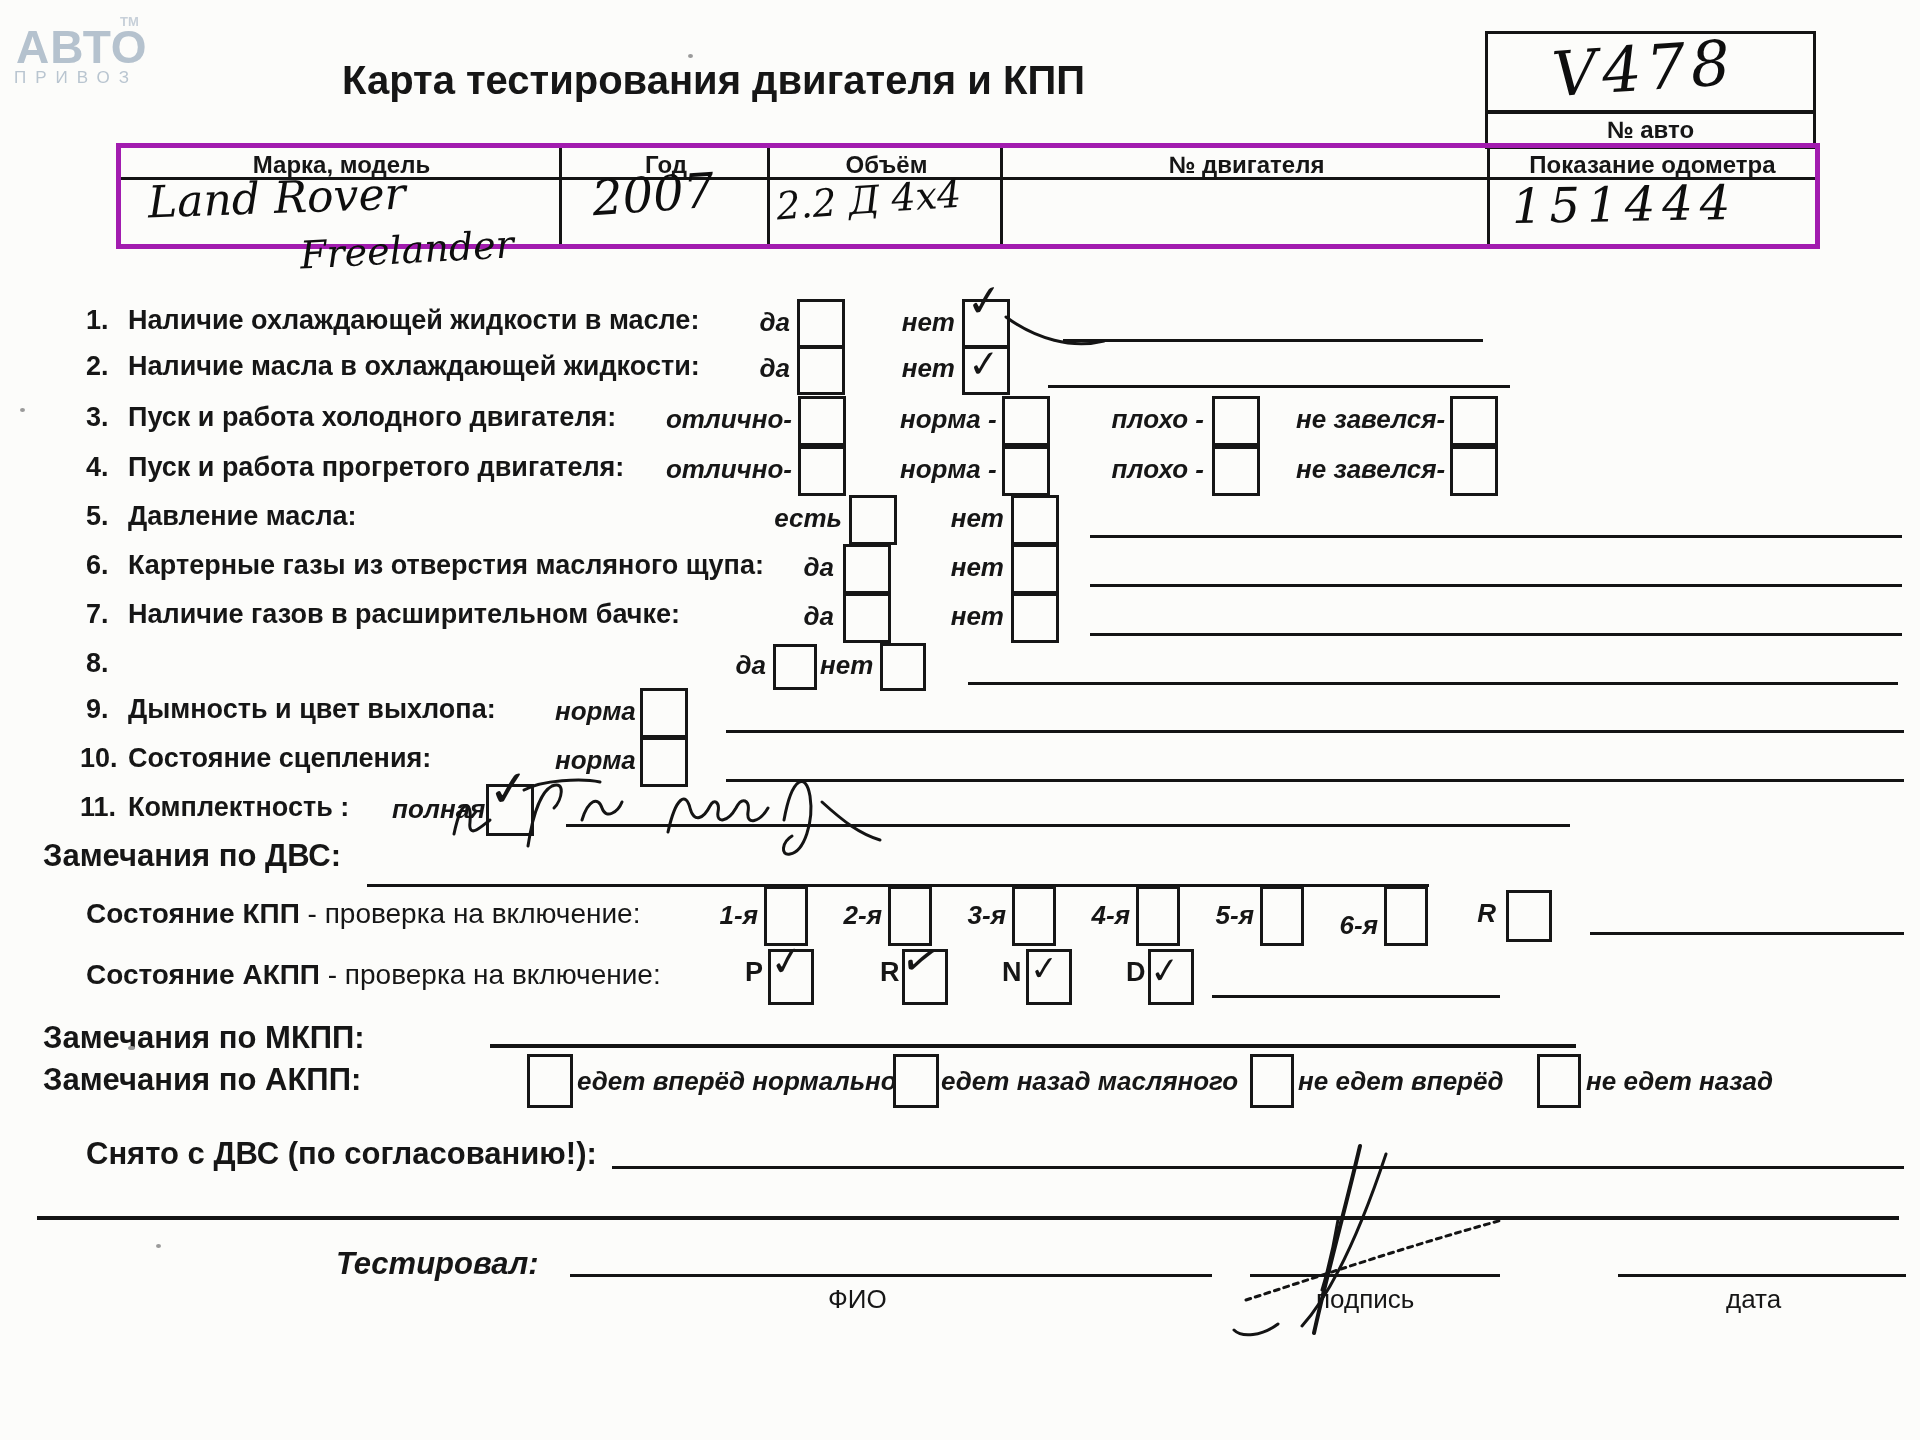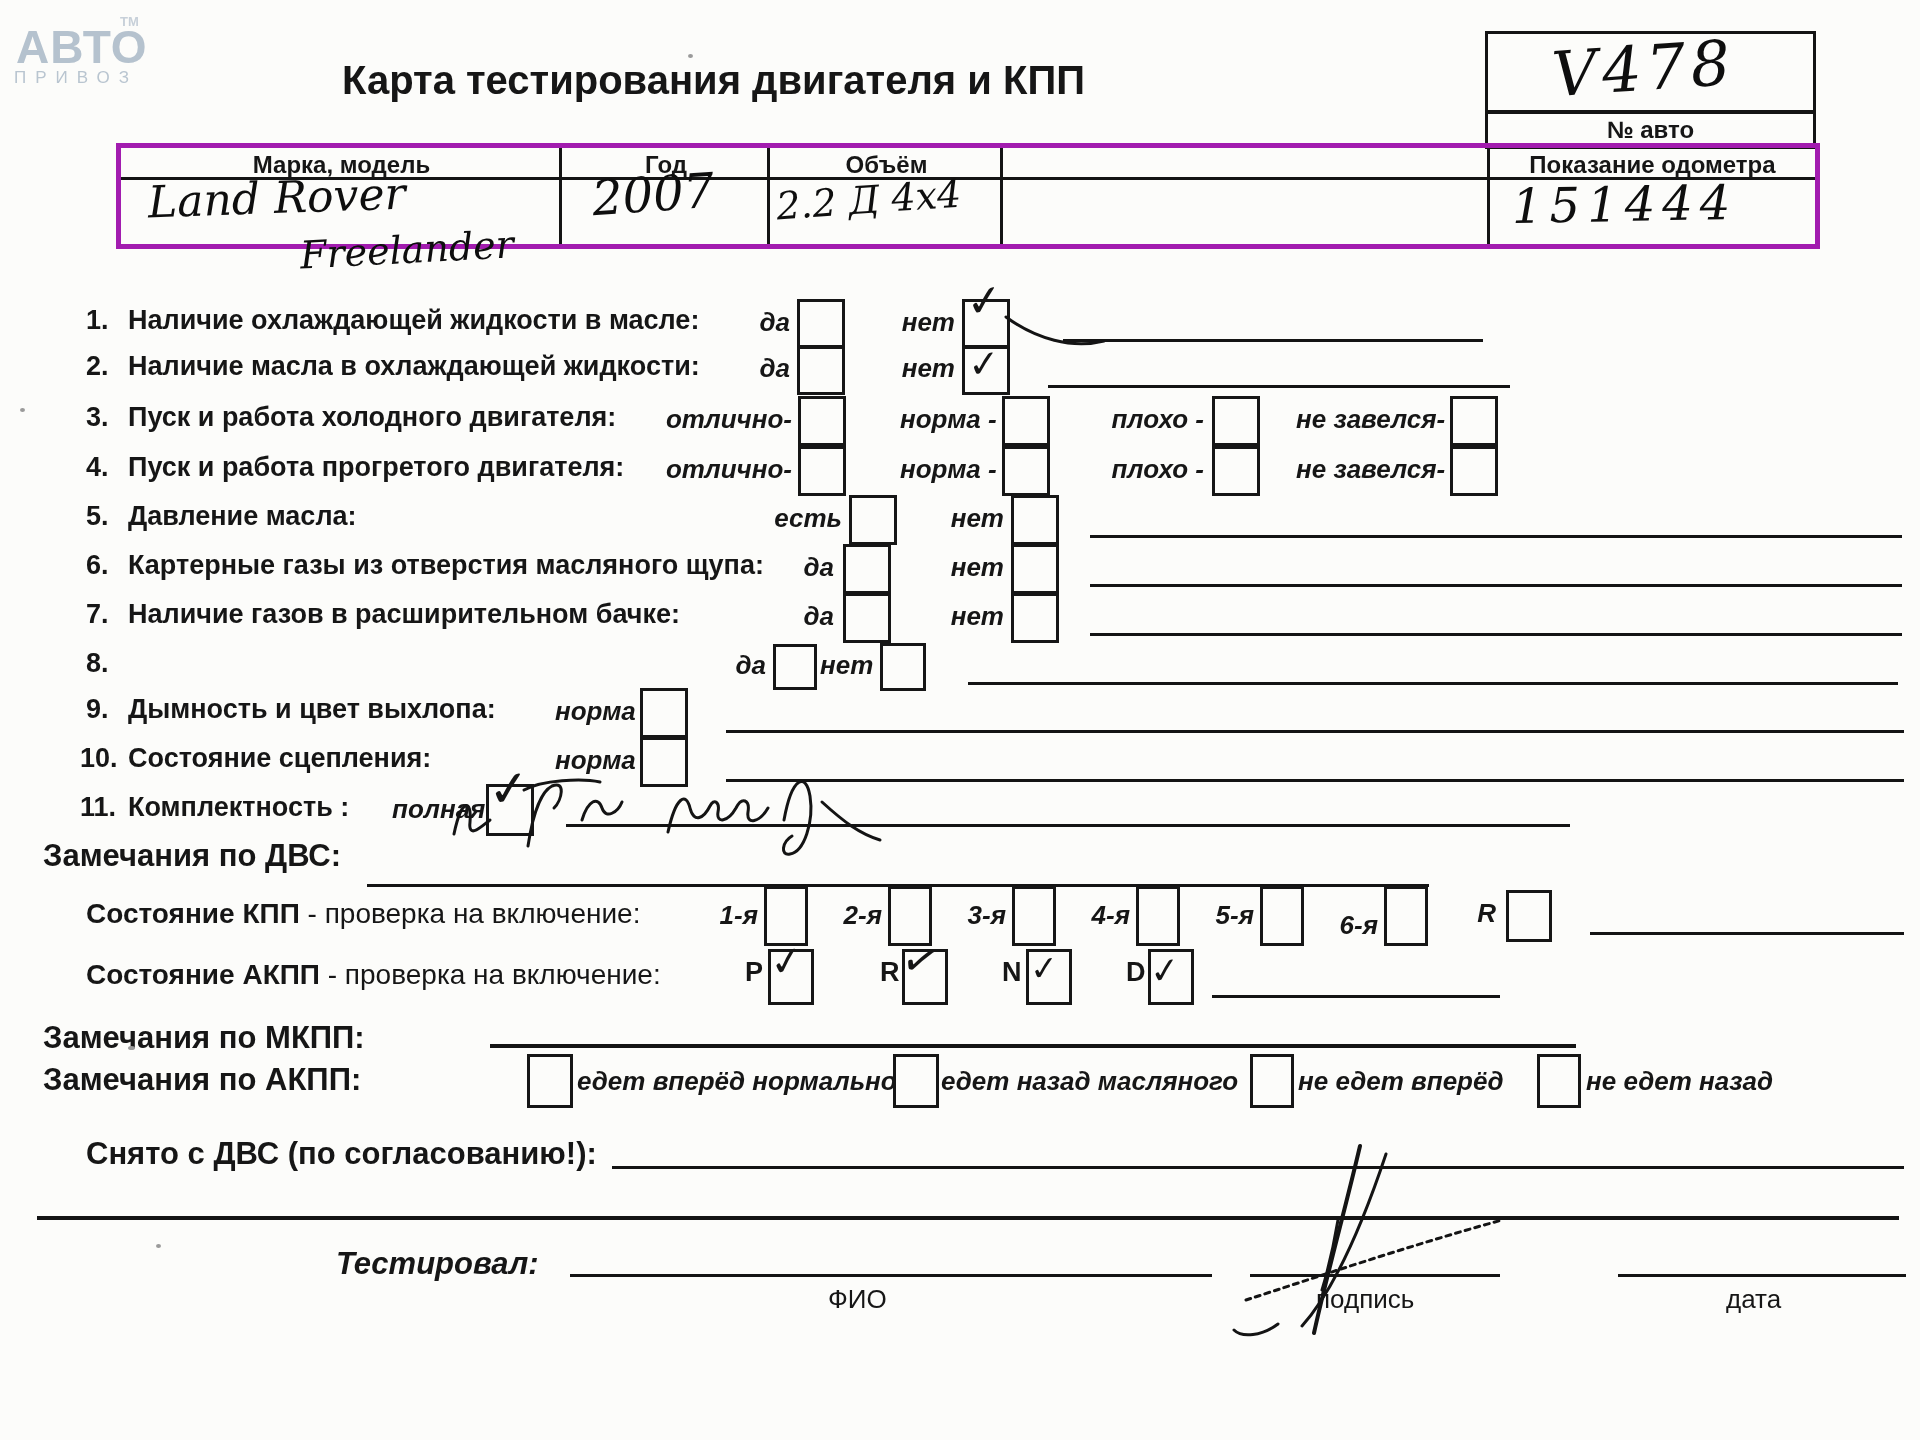--- a/index.html
+++ b/index.html
@@ -45,20 +45,21 @@
 
   <div class="abs" style="left:116px;top:143px;width:1694px;height:96px;border:5px solid #a21caf;">
     <div class="fline" style="left:0;top:29px;width:1694px;border-top-width:3px;"></div>
     <div class="abs" style="left:438px;top:0;width:3px;height:96px;background:#141414;"></div>
     <div class="abs" style="left:646px;top:0;width:3px;height:96px;background:#141414;"></div>
     <div class="abs" style="left:879px;top:0;width:3px;height:96px;background:#141414;"></div>
     <div class="abs" style="left:1366px;top:0;width:3px;height:96px;background:#141414;"></div>
     <div class="hdr" style="left:0;top:3px;width:441px;">Марка, модель</div>
     <div class="hdr" style="left:441px;top:3px;width:208px;">Год</div>
     <div class="hdr" style="left:649px;top:3px;width:233px;">Объём</div>
+    <div class="hdr" style="left:882px;top:3px;width:487px;">№ двигателя</div>
     <div class="hdr" style="left:1369px;top:3px;width:325px;">Показание одометра</div>
   </div>
 
   <span class="hw" style="left:148px;top:172px;font-size:44px;transform:rotate(-2deg);">Land Rover</span>
   <span class="hw" style="left:300px;top:228px;font-size:38px;transform:rotate(-3deg);">Freelander</span>
   <span class="hw" style="left:592px;top:166px;font-size:48px;transform:rotate(-4deg);">2007</span>
   <span class="hw" style="left:776px;top:178px;font-size:38px;transform:rotate(-4deg);">2.2 Д 4х4</span>
   <span class="hw" style="left:1512px;top:176px;font-size:48px;letter-spacing:7px;transform:rotate(-1deg);">151444</span>
 
   <div class="row" style="top:297px;">

